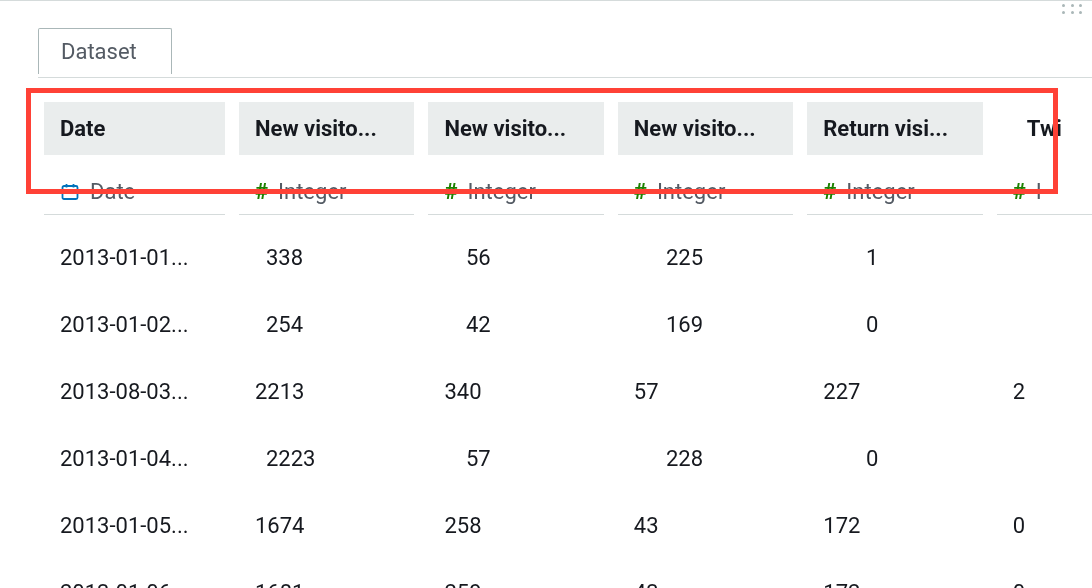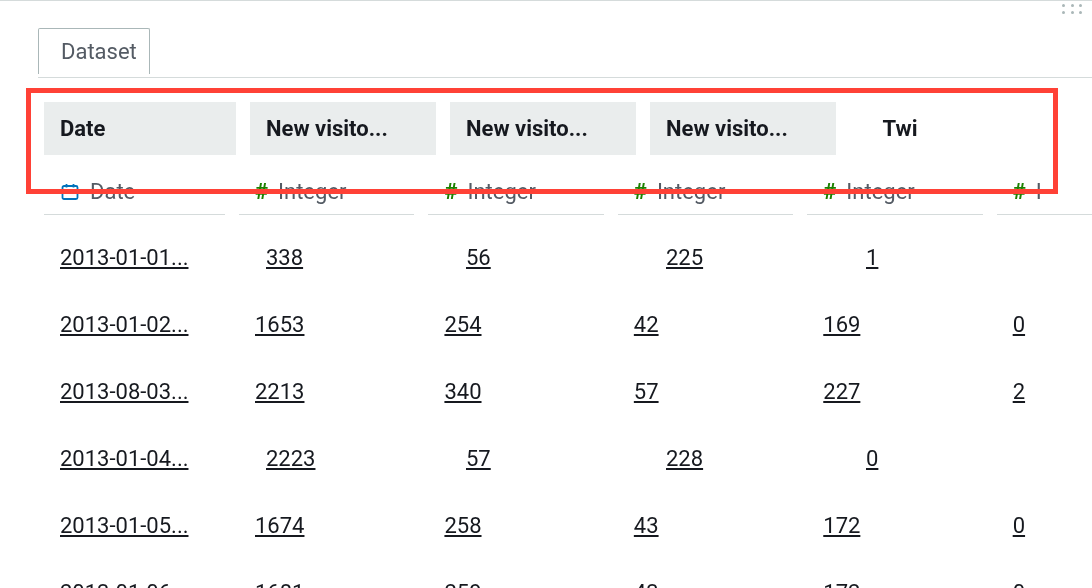--- a/index.html
+++ b/index.html
@@ -44,21 +44,21 @@
       background: #aab7b8;
       border-radius: 50%;
     }
     .tab-container {
       position: absolute;
       top: 28px;
       left: 38px;
     }
     .tab {
       display: inline-block;
-      padding: 10px 12px 10px 22px;
+      padding: 10px 34px 10px 22px;
       border: 1px solid #aab7b8;
       border-bottom: none;
       background: #ffffff;
       font-size: 22px;
       color: #545b64;
       border-top-left-radius: 2px;
       border-top-right-radius: 2px;
     }
     .panel-divider {
       position: absolute;
@@ -119,21 +119,20 @@
       gap: 14px;
       padding-left: 6px;
       margin-top: 18px;
     }
     .data-cell {
       padding: 12px 16px 12px 16px;
       font-size: 22px;
       color: #16191f;
       white-space: nowrap;
       overflow: hidden;
-      text-decoration: underline;
     }
     .col-0 { width: 192px; }
     .col-1 { width: 186px; }
     .col-2 { width: 186px; }
     .col-3 { width: 186px; }
     .col-4 { width: 186px; }
     .col-5 { width: 100px; }
 
     .icon-date {
       width: 20px;
@@ -184,20 +183,23 @@
       <span>Date</span>
     </div>
     <div class="header-cell col-1">
       <span>New visito...</span>
     </div>
     <div class="header-cell col-2">
       <span>New visito...</span>
     </div>
     <div class="header-cell col-3">
       <span>New visito...</span>
+    </div>
+    <div class="header-cell col-4">
+      <span>Return visi...</span>
     </div>
     <div class="header-cell col-5" style="background:transparent;font-weight:700;text-align:center;">
       <span>Twi</span>
     </div>
   </div>
 
   <div class="type-row">
     <div class="type-cell col-0">
       <span class="icon-date">
         <svg width="20" height="20" viewBox="0 0 20 20">
@@ -234,21 +236,20 @@
   <div id="rows-container">
       <div class="data-row">
         <div class="data-cell col-0">2013-01-01...</div>
         <div class="data-cell col-2">338</div>
         <div class="data-cell col-3">56</div>
         <div class="data-cell col-4">225</div>
         <div class="data-cell col-5">1</div>
       </div>
       <div class="data-row">
         <div class="data-cell col-0">2013-01-02...</div>
-        <div class="data-cell col-1">1653</div>
         <div class="data-cell col-2">254</div>
         <div class="data-cell col-3">42</div>
         <div class="data-cell col-4">169</div>
         <div class="data-cell col-5">0</div>
       </div>
       <div class="data-row">
         <div class="data-cell col-0">2013-08-03...</div>
         <div class="data-cell col-1">2213</div>
         <div class="data-cell col-2">340</div>
         <div class="data-cell col-3">57</div>

